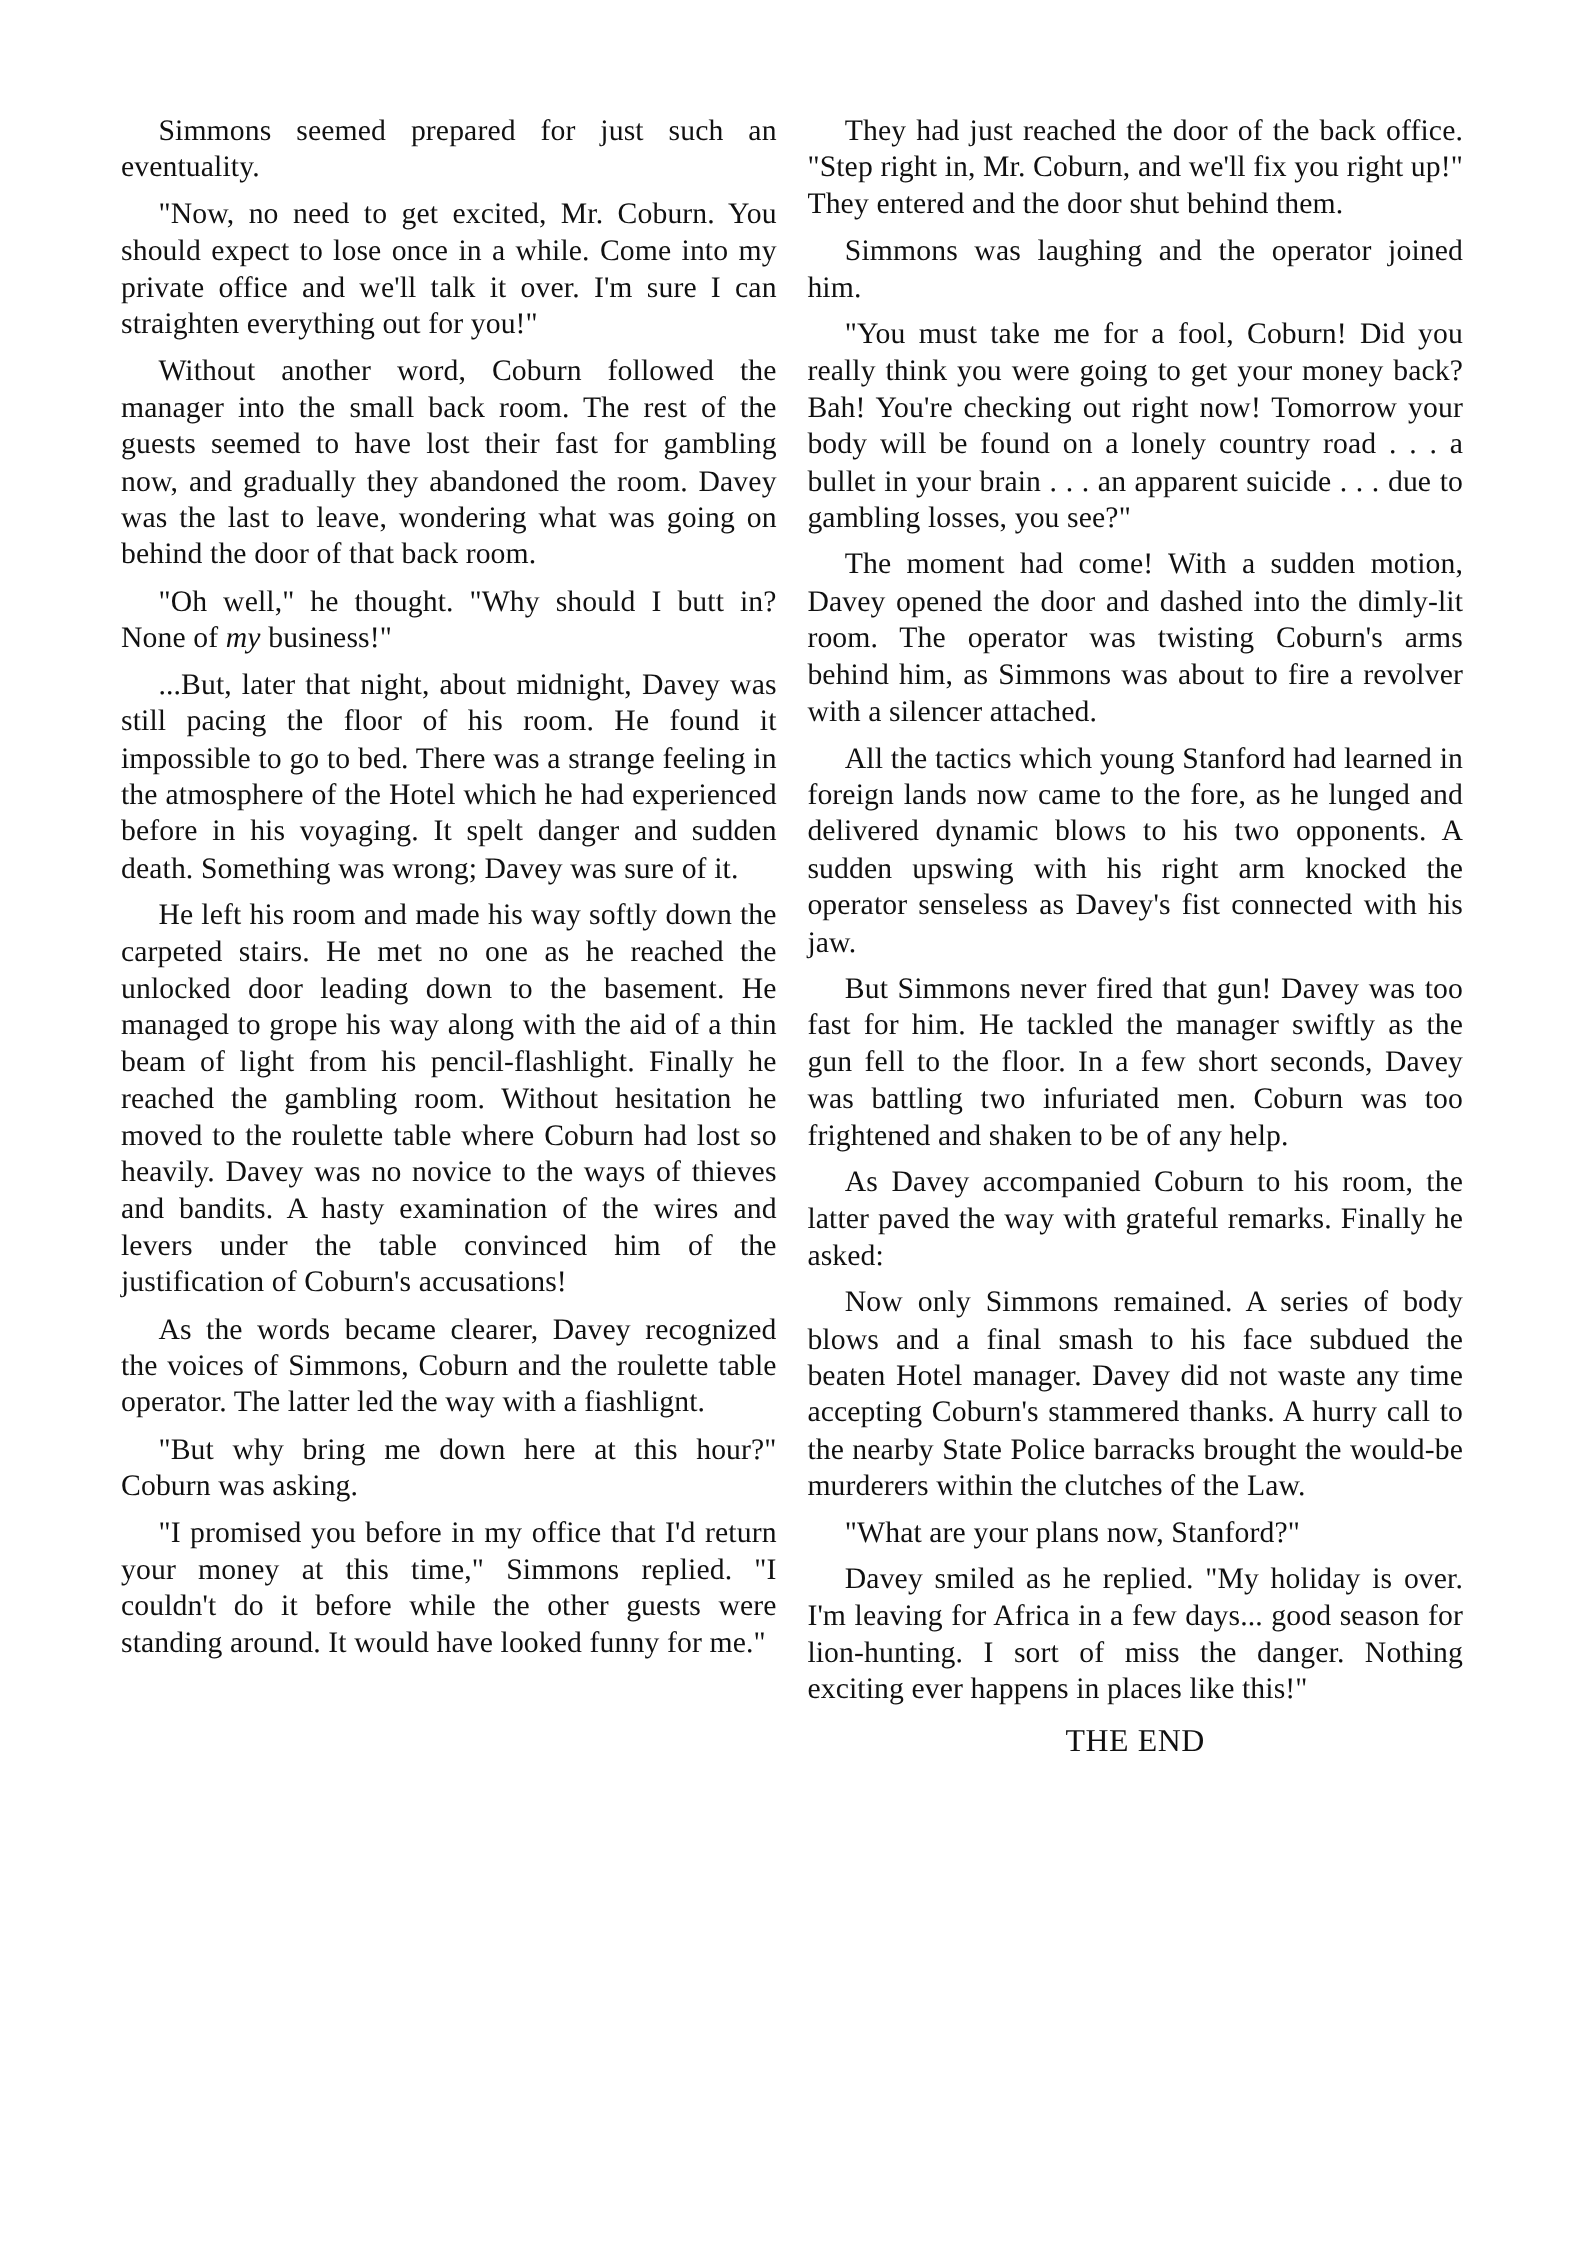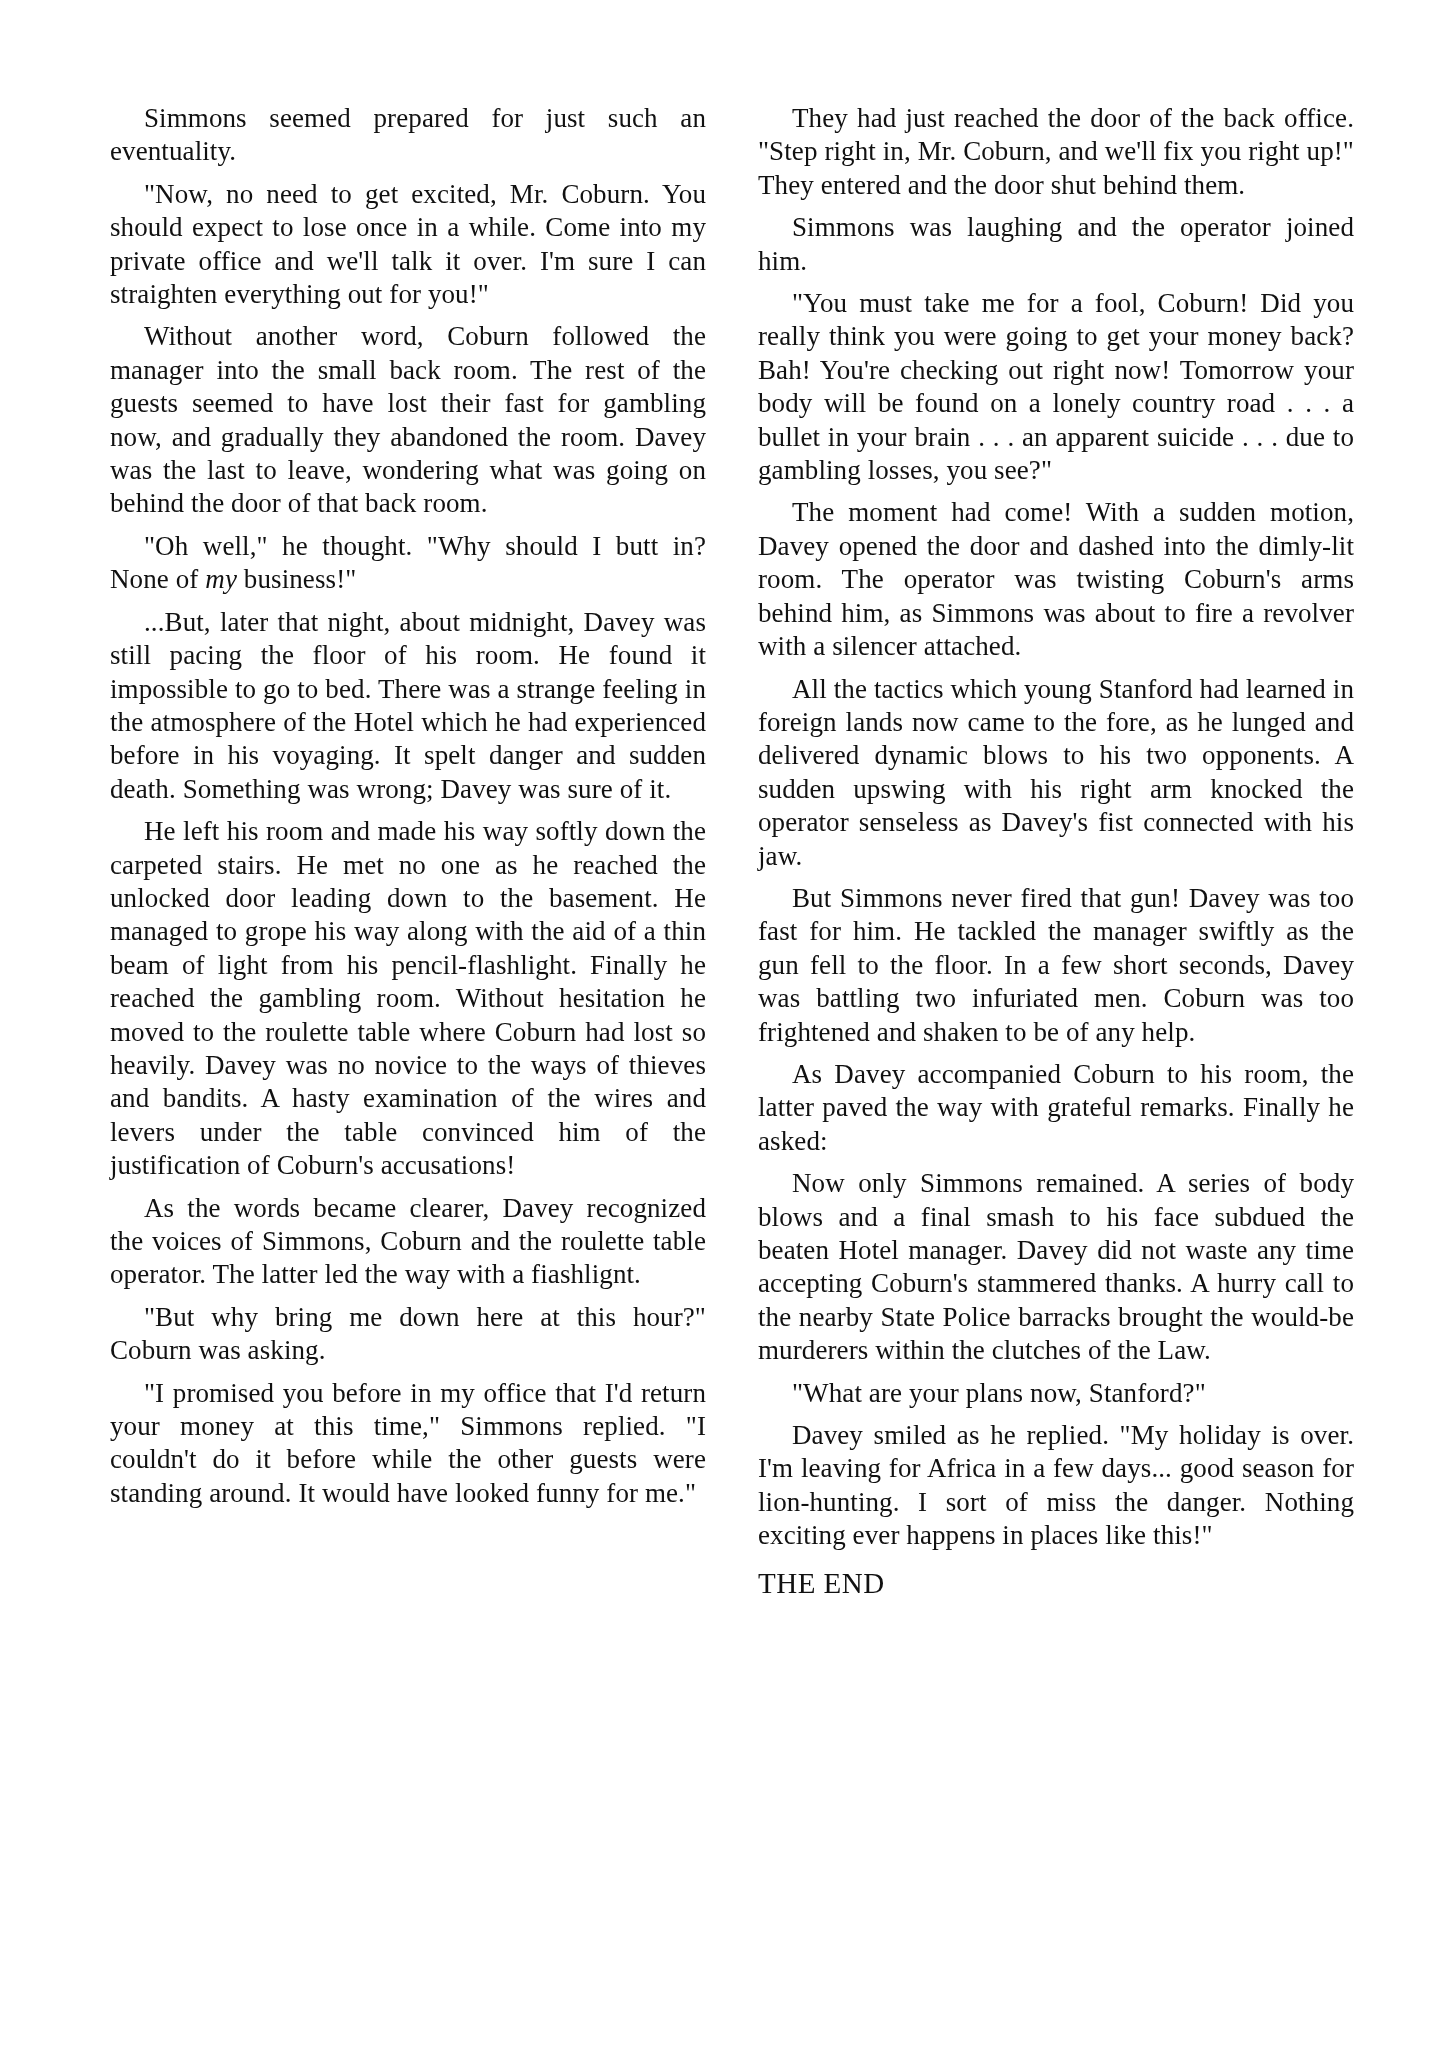--- a/index.html
+++ b/index.html
@@ -25,32 +25,33 @@
     .column {
       position: absolute;
       top: 102px;
       width: 596px;
       font-size: 27px;
       line-height: 33.4px;
       text-align: justify;
       letter-spacing: 0.1px;
     }
     .col-left { left: 110px; }
-    .col-right { left: 734px; margin-left: 24px; }
+    .col-right { left: 734px; }
     .para {
       margin: 0 0 9px 0;
       text-indent: 34px;
       hyphens: manual;
     }
     .para.centered-quote {
       text-indent: 34px;
       text-align: left;
     }
     .em { font-style: italic; }
     .the-end {
+      text-align: center;
       font-size: 29px;
       margin-top: 14px;
       letter-spacing: 0.5px;
       text-indent: 0;
     }
   </style>
 </head>
 <body>
 
 <div class="page">

